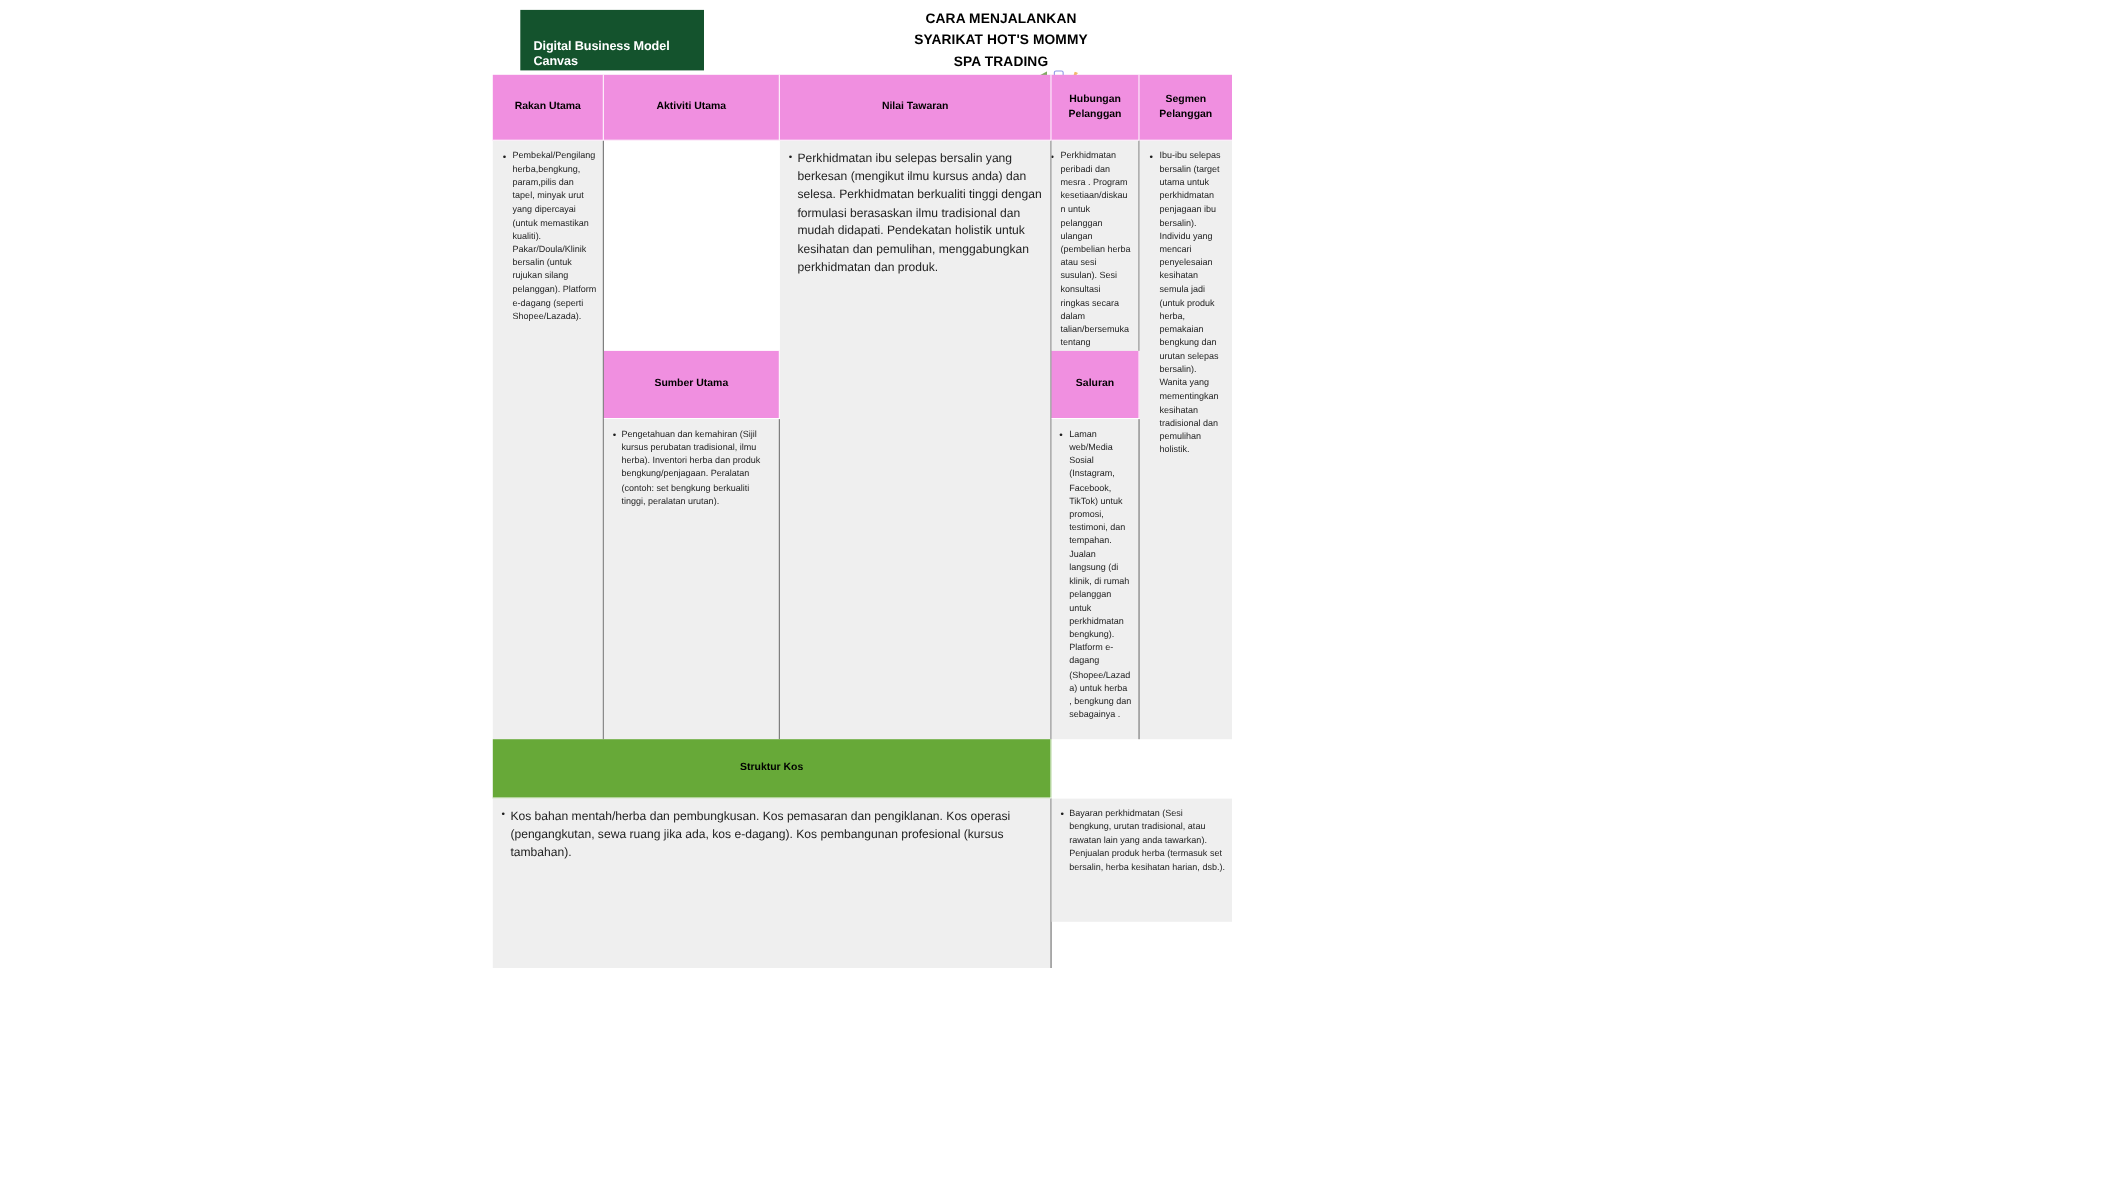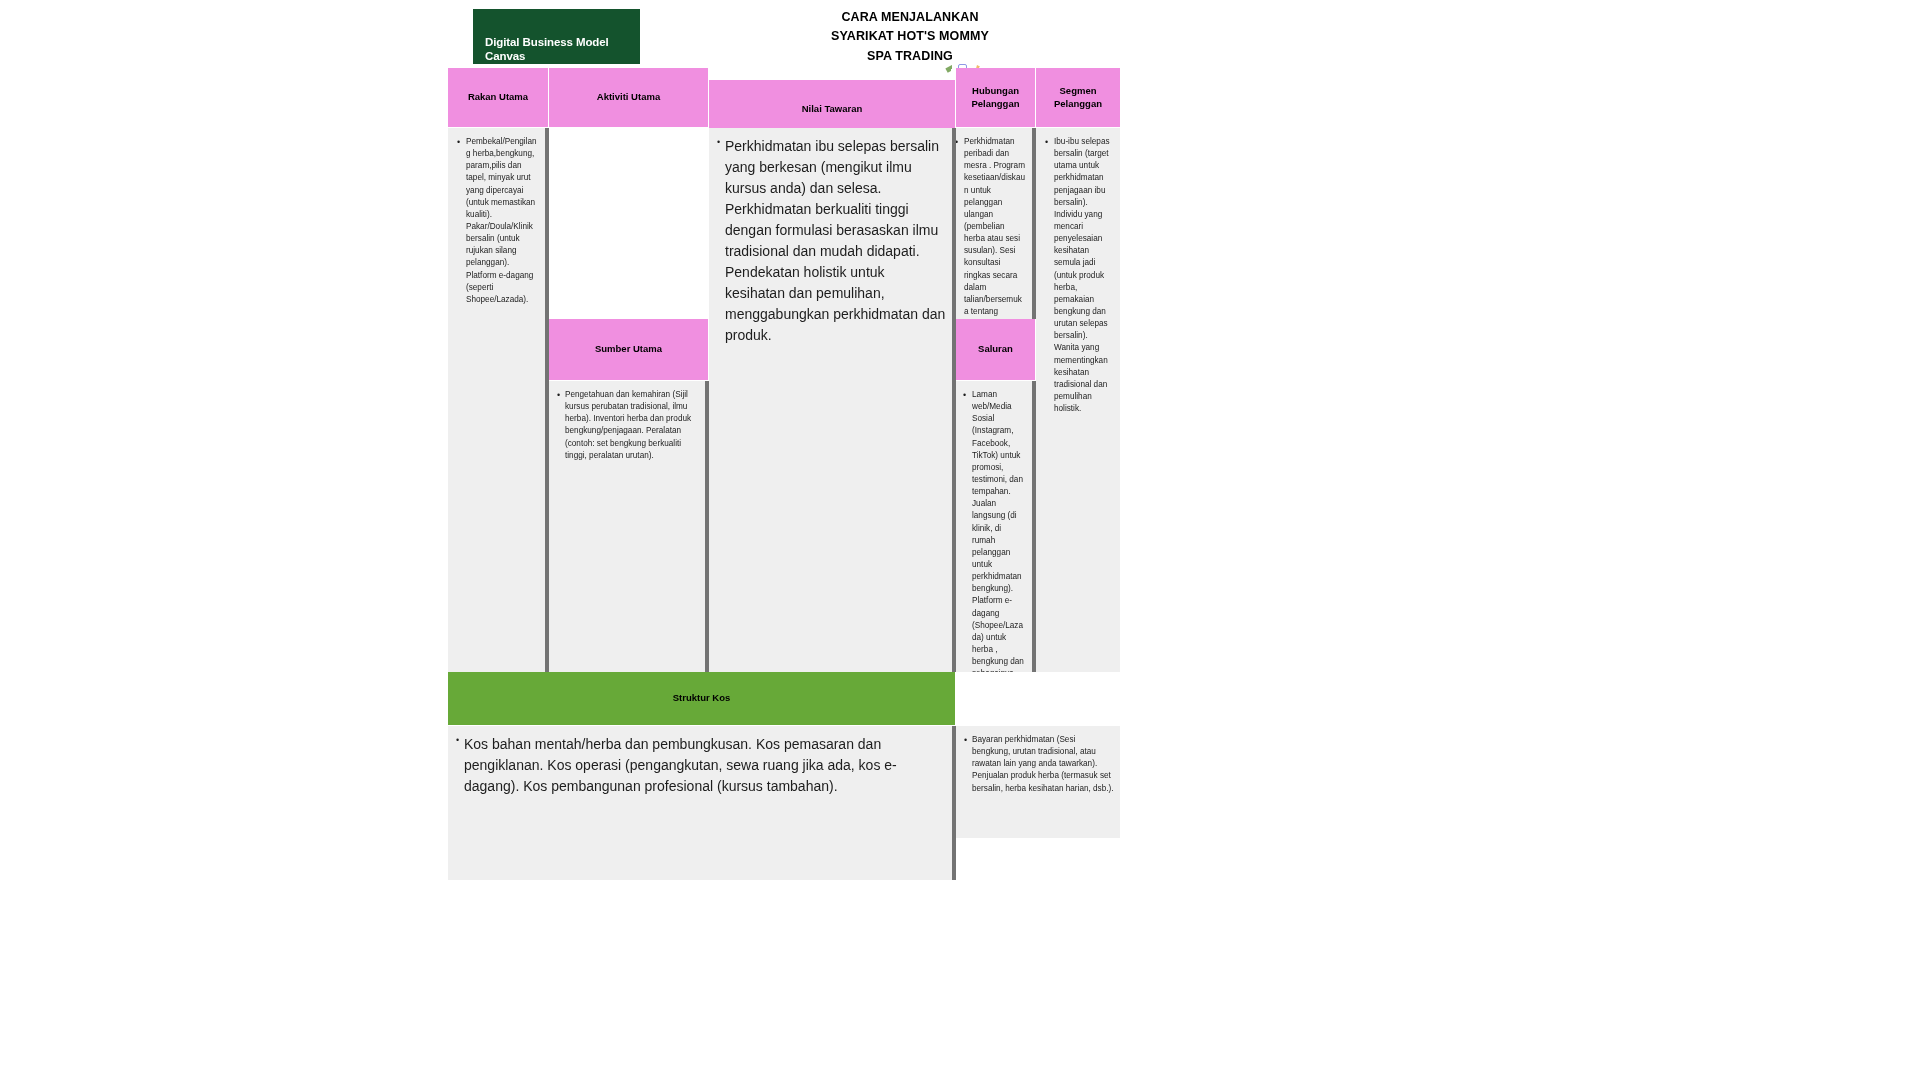--- a/index.html
+++ b/index.html
@@ -78,21 +78,21 @@
     border-bottom: 1px solid #ffffff;
   }
   .hdr.pink  { background: #f08fe0; }
   .hdr.green { background: #67a938; }
   .hdr.gold  { background: #fcd669; }
 
   .body-box {
     position: absolute;
     box-sizing: border-box;
     background: #efefef;
-    border-right: 4px solid #737373;
+    border-right: 1px solid #737373;
     overflow: hidden;
   }
 
   ul.bul {
     margin: 0;
     padding: 8px 6px 6px 16px;
     list-style: none;
   }
   ul.bul li {
     position: relative;
@@ -106,21 +106,21 @@
   }
   ul.bul li:before {
     content: "\2022";
     position: absolute;
     left: -8px;
     top: 0;
     font-size: 9px;
     color: #1d1d1d;
   }
 
-  ul.bul.wide li { font-size: 14px; line-height: 1.5; }
+  ul.bul.wide li { font-size: 11px; line-height: 1.5; }
   ul.bul.narrow { padding-left: 18px; }
   ul.bul.narrow li:before { left: -9px; }
 
   
   .mark {
     position: absolute;
     pointer-events: none;
   }
   .mark-a {
     left: 946px; top: 66px;
@@ -180,21 +180,21 @@
   <div class="grid">
 
     <div class="hdr pink" style="left:0px;   top:0px;   width:101px; height:60px;">
       <span>Rakan Utama</span>
     </div>
 
     <div class="hdr pink" style="left:101px; top:0px;   width:160px; height:60px;">
       <span>Aktiviti Utama</span>
     </div>
 
-    <div class="hdr pink" style="left:261px; top:0px;   width:247px; height:60px;margin-top:12px;">
+    <div class="hdr pink" style="left:261px; top:0px;   width:247px; height:60px;">
       <span>Nilai Tawaran</span>
     </div>
 
     <div class="hdr pink" style="left:508px; top:0px;   width:80px;  height:60px;">
       <span>Hubungan Pelanggan</span>
     </div>
 
     <div class="hdr pink" style="left:588px; top:0px;   width:84px;  height:60px; border-right:none;">
       <span>Segmen Pelanggan</span>
     </div>

